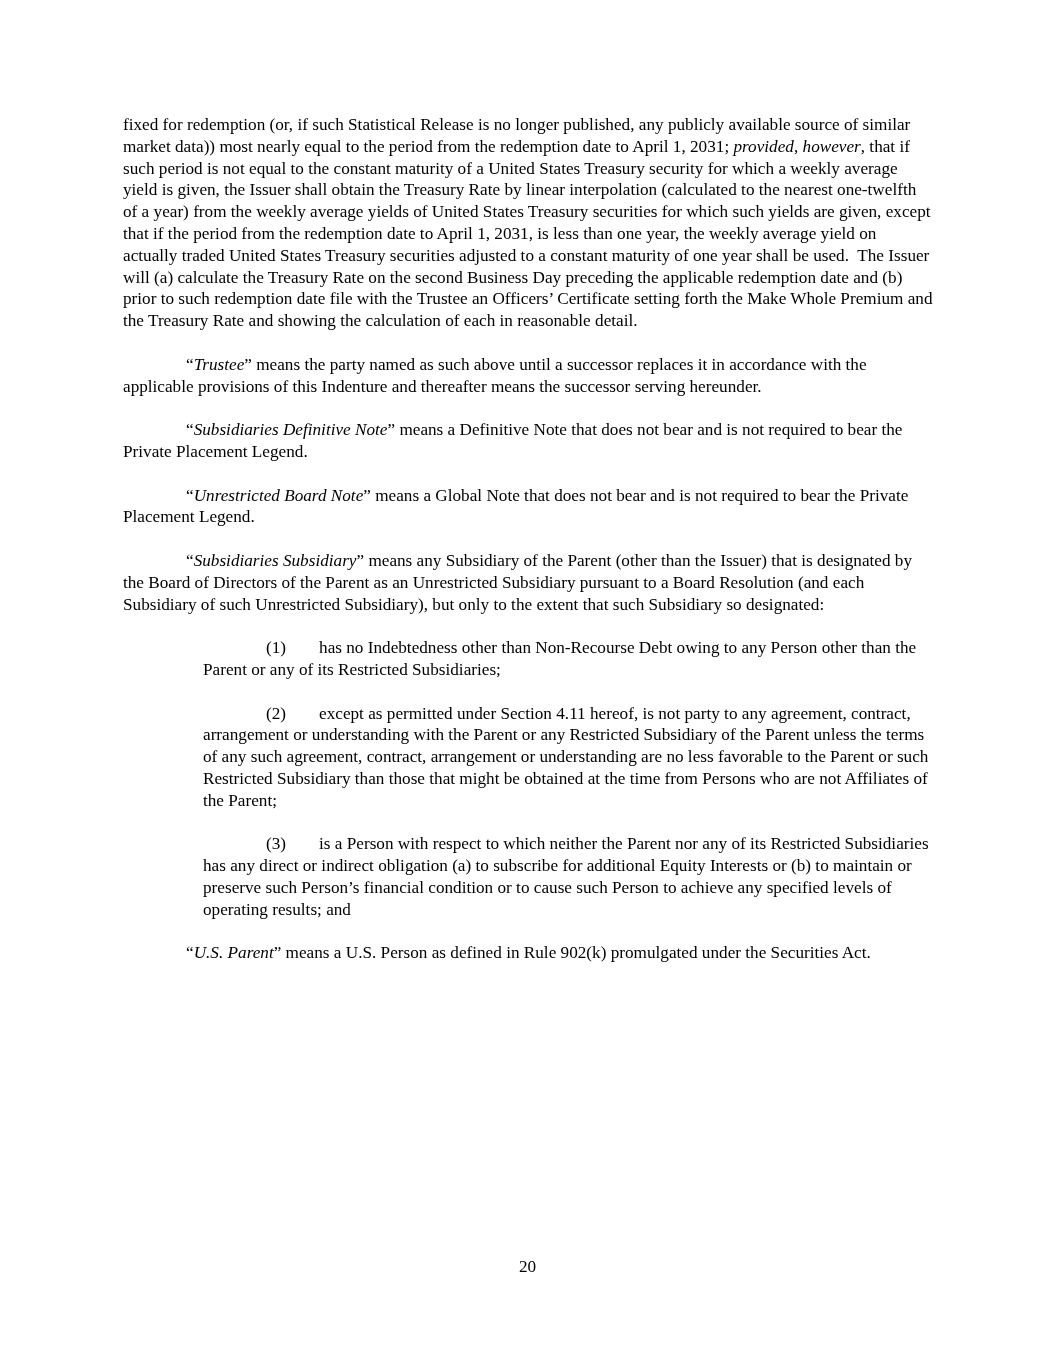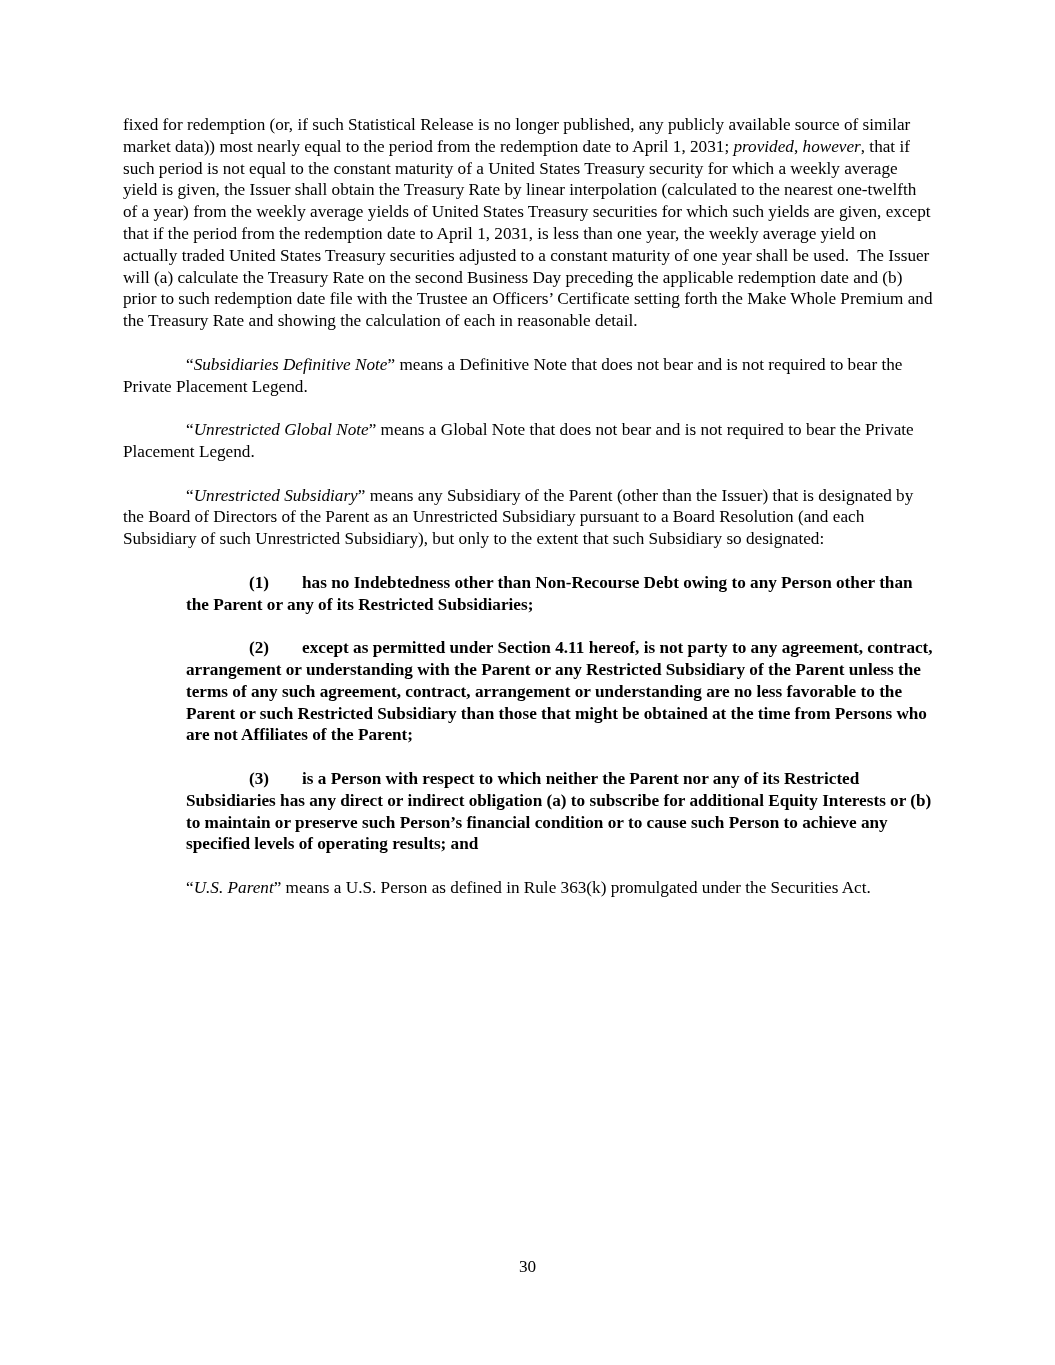--- a/index.html
+++ b/index.html
@@ -25,23 +25,22 @@
     width: 810px;
   }
   .content p {
     margin: 0 0 21.8px 0;
     text-align: left;
   }
   .content p.indent {
     text-indent: 63px;
   }
   .content p.numbered {
-    margin-left: 63px;
+    margin-left: 80px;
     text-indent: 63px;
-    font-weight: bold;
   }
   .content .tab {
     display: inline-block;
     width: 33px;
   }
   .content i {
     font-style: italic;
   }
   .page-number {
     position: absolute;
@@ -50,22 +49,23 @@
     top: 1256px;
     text-align: center;
   }
 </style>
 </head>
 <body>
 
 <div class="page">
   <div class="content" id="doc-body">
       <p class="para"><span>fixed for redemption (or, if such Statistical Release is no longer published, any publicly available source of similar market data)) most nearly equal to the period from the redemption date to April 1, 2031; </span><i>provided</i><span>, </span><i>however</i><span>, that if such period is not equal to the constant maturity of a United States Treasury security for which a weekly average yield is given, the Issuer shall obtain the Treasury Rate by linear interpolation (calculated to the nearest one-twelfth of a year) from the weekly average yields of United States Treasury securities for which such yields are given, except that if the period from the redemption date to April 1, 2031, is less than one year, the weekly average yield on actually traded United States Treasury securities adjusted to a constant maturity of one year shall be used.&nbsp; The Issuer will (a) calculate the Treasury Rate on the second Business Day preceding the applicable redemption date and (b) prior to such redemption date file with the Trustee an Officers’ Certificate setting forth the Make Whole Premium and the Treasury Rate and showing the calculation of each in reasonable detail.</span></p>
+      <p class="para indent"><span>“</span><i>Trustee</i><span>” means the party named as such above until a successor replaces it in accordance with the applicable provisions of this Indenture and thereafter means the successor serving hereunder.</span></p>
       <p class="para indent"><span>“</span><i>Subsidiaries Definitive Note</i><span>” means a Definitive Note that does not bear and is not required to bear the Private Placement Legend.</span></p>
-      <p class="para indent"><span>“</span><i>Unrestricted Global Note</i><span>” means a Global Note that does not bear and is not required to bear the Private Placement Legend.</span></p>
-      <p class="para indent"><span>“</span><i>Unrestricted Subsidiary</i><span>” means any Subsidiary of the Parent (other than the Issuer) that is designated by the Board of Directors of the Parent as an Unrestricted Subsidiary pursuant to a Board Resolution (and each Subsidiary of such Unrestricted Subsidiary), but only to the extent that such Subsidiary so designated:</span></p>
+      <p class="para indent"><span>“</span><i>Unrestricted Board Note</i><span>” means a Global Note that does not bear and is not required to bear the Private Placement Legend.</span></p>
+      <p class="para indent"><span>“</span><i>Subsidiaries Subsidiary</i><span>” means any Subsidiary of the Parent (other than the Issuer) that is designated by the Board of Directors of the Parent as an Unrestricted Subsidiary pursuant to a Board Resolution (and each Subsidiary of such Unrestricted Subsidiary), but only to the extent that such Subsidiary so designated:</span></p>
       <p class="numbered"><span>(1)</span><span class="tab"></span><span>has no Indebtedness other than Non-Recourse Debt owing to any Person other than the Parent or any of its Restricted Subsidiaries;</span></p>
       <p class="numbered"><span>(2)</span><span class="tab"></span><span>except as permitted under Section 4.11 hereof, is not party to any agreement, contract, arrangement or understanding with the Parent or any Restricted Subsidiary of the Parent unless the terms of any such agreement, contract, arrangement or understanding are no less favorable to the Parent or such Restricted Subsidiary than those that might be obtained at the time from Persons who are not Affiliates of the Parent;</span></p>
       <p class="numbered"><span>(3)</span><span class="tab"></span><span>is a Person with respect to which neither the Parent nor any of its Restricted Subsidiaries has any direct or indirect obligation (a) to subscribe for additional Equity Interests or (b) to maintain or preserve such Person’s financial condition or to cause such Person to achieve any specified levels of operating results; and</span></p>
-      <p class="para indent"><span>“</span><i>U.S. Parent</i><span>” means a U.S. Person as defined in Rule 363(k) promulgated under the Securities Act.</span></p>
+      <p class="para indent"><span>“</span><i>U.S. Parent</i><span>” means a U.S. Person as defined in Rule 902(k) promulgated under the Securities Act.</span></p>
     </div>
-  <div class="page-number">30</div>
+  <div class="page-number">20</div>
 </div>
 
 </body></html>

